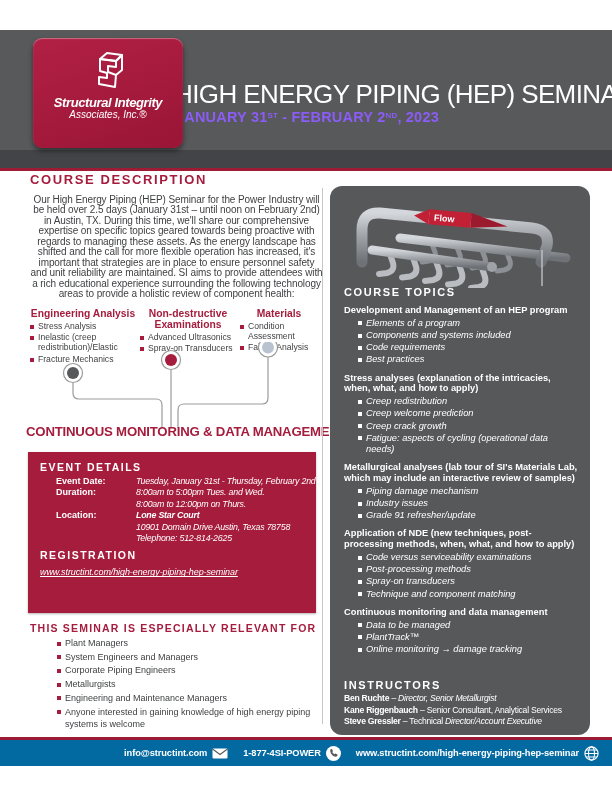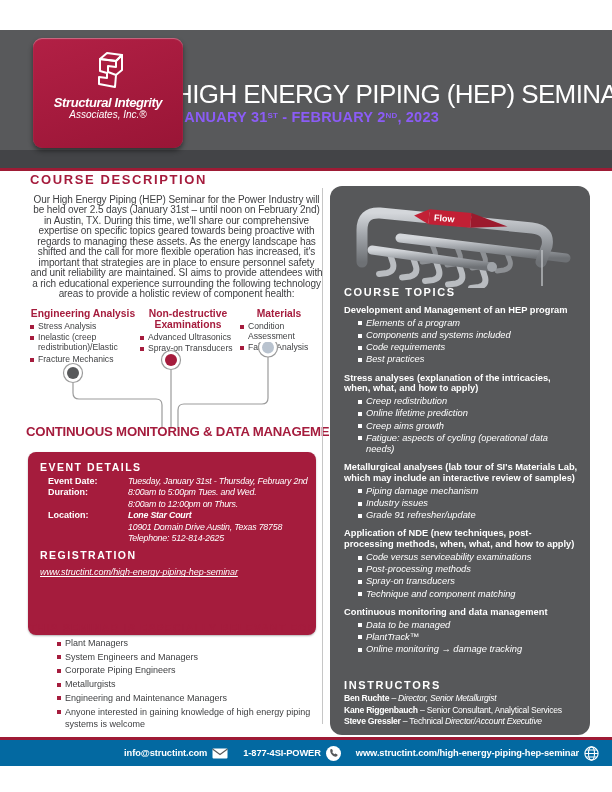--- a/index.html
+++ b/index.html
@@ -34,25 +34,25 @@
   .tcol2{left:210px;width:82px;}
   .tcol-h{color:#A51C3D;font-weight:bold;font-size:10.3px;line-height:11px;text-align:center;margin-bottom:3px;}
   .brow{display:flex;align-items:flex-start;margin-bottom:1.5px;}
   .sq{flex:0 0 auto;width:4px;height:4px;background:#A51C3D;margin:3px 4px 0 2px;}
   .btxt{font-size:8.6px;line-height:9.9px;color:#3E3F41;}
 
   #connector{position:absolute;left:28px;top:342px;}
   #cont-title{position:absolute;left:26px;top:424px;width:292px;text-align:center;font-size:13.2px;
               font-weight:bold;color:#A51C3D;letter-spacing:-.2px;white-space:nowrap;}
 
-  #event-box{position:absolute;left:28px;top:452px;width:288px;height:183px;background:#A51C3D;
-             border-radius:8px;color:#fff;padding:9px 12px;box-sizing:border-box;
+  #event-box{position:absolute;left:28px;top:452px;width:288px;height:161px;background:#A51C3D;
+             border-radius:0;color:#fff;padding:9px 12px;box-sizing:border-box;
              box-shadow:0 1px 2px rgba(0,0,0,.3);}
   #event-h{font-size:10.5px;font-weight:bold;letter-spacing:1.5px;margin-bottom:3px;}
-  .erow{display:flex;margin-left:8px;}
+  .erow{display:flex;margin-left:16px;}
   .elabel{flex:0 0 80px;font-weight:bold;font-size:9px;line-height:11.4px;}
   .evals{flex:1;}
   .eline{font-style:italic;font-size:8.8px;line-height:11.4px;letter-spacing:-.2px;white-space:nowrap;}
   .ebold{font-weight:bold;}
   #reg-h{font-size:10.5px;font-weight:bold;letter-spacing:1.5px;margin-top:5px;}
   #reg-url{font-style:italic;font-size:9px;text-decoration:underline;margin-top:2px;display:inline-block;
            color:#fff;letter-spacing:-.1px;}
 
   #relevant-h{position:absolute;left:30px;top:622px;font-size:10.5px;letter-spacing:1.2px;}
   #relevant-list{position:absolute;left:55px;top:637px;width:258px;}
@@ -292,25 +292,25 @@
             </div>
           </div>
           <div class="tgroup">
             <div class="tgroup-title">Stress analyses (explanation of the intricacies, when, what, and how to apply)</div>
             <div class="brow">
               <span class="sq"></span>
               <span class="btxt">Creep redistribution</span>
             </div>
             <div class="brow">
               <span class="sq"></span>
-              <span class="btxt">Online lifetime prediction</span>
-            </div>
-            <div class="brow">
-              <span class="sq"></span>
-              <span class="btxt">Creep aims growth</span>
+              <span class="btxt">Creep welcome prediction</span>
+            </div>
+            <div class="brow">
+              <span class="sq"></span>
+              <span class="btxt">Creep crack growth</span>
             </div>
             <div class="brow">
               <span class="sq"></span>
               <span class="btxt">Fatigue: aspects of cycling (operational data needs)</span>
             </div>
           </div>
           <div class="tgroup">
             <div class="tgroup-title">Metallurgical analyses (lab tour of SI's Materials Lab, which may include an interactive review of samples)</div>
             <div class="brow">
               <span class="sq"></span>

